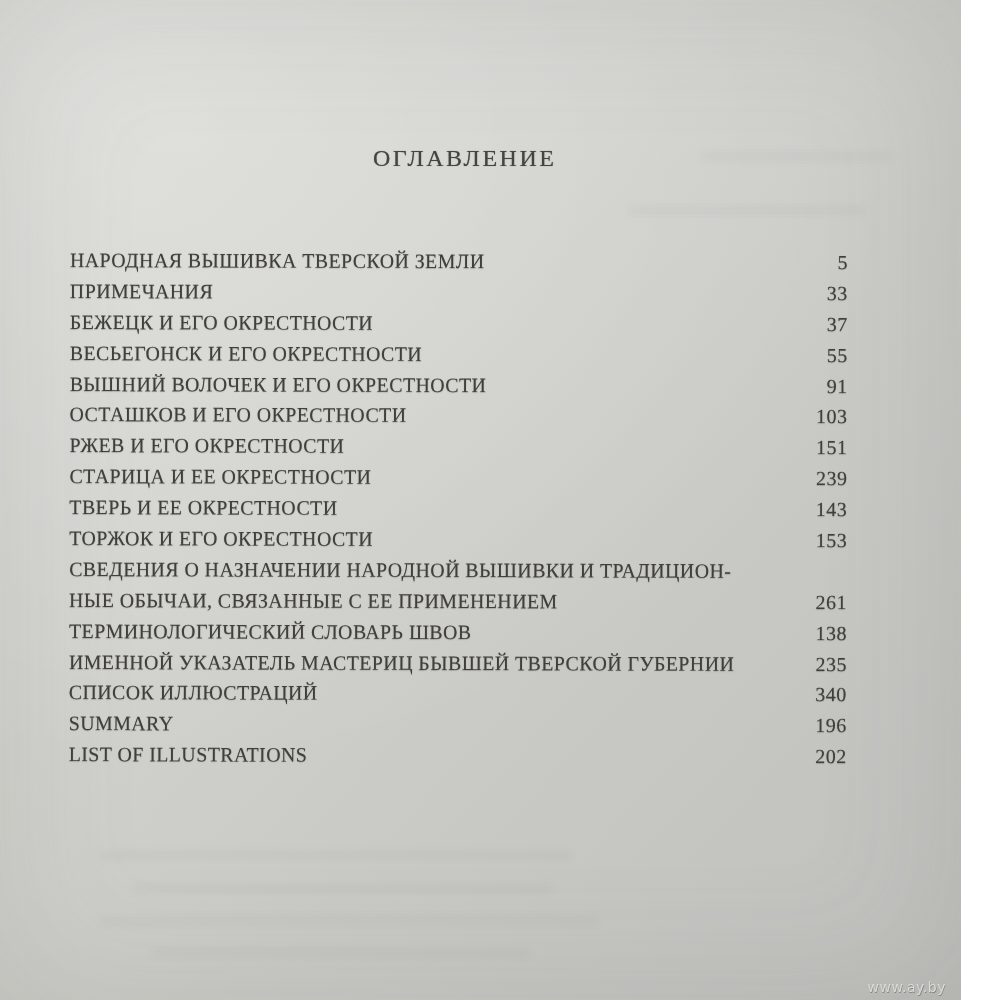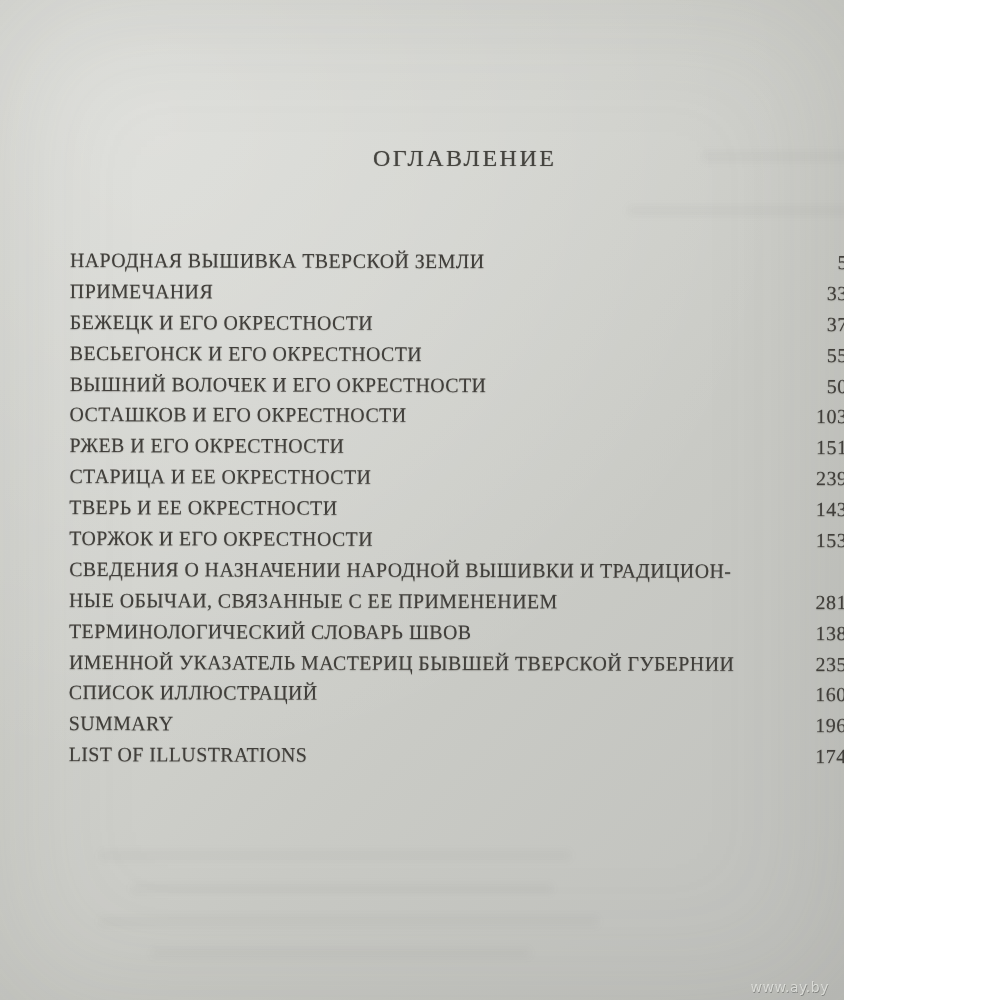--- a/index.html
+++ b/index.html
@@ -4,21 +4,21 @@
 <style>
   html, body {
     margin: 0;
     padding: 0;
     width: 1000px;
     height: 1000px;
     overflow: hidden;
   }
   .photo {
     position: relative;
-    width: 844px;
+    width: 961px;
     height: 1000px;
     background:
       radial-gradient(140% 120% at 18% 12%, rgba(255,255,255,0.22) 0%, rgba(255,255,255,0.0) 55%),
       linear-gradient(133deg, #d9dad5 0%, #d2d3ce 35%, #c9cac5 62%, #bfc0bc 100%);
     box-shadow: inset 0 0 140px rgba(104,104,98,0.16);
     font-family: "Liberation Serif", "DejaVu Serif", serif;
     overflow: hidden;
     text-decoration: underline;
   }
   .page-title {
@@ -108,21 +108,21 @@
     <span class="toc-page">37</span>
   </div>
 
   <div class="toc-line">
     <span class="toc-label">ВЕСЬЕГОНСК И ЕГО ОКРЕСТНОСТИ</span>
     <span class="toc-page">55</span>
   </div>
 
   <div class="toc-line">
     <span class="toc-label">ВЫШНИЙ ВОЛОЧЕК И ЕГО ОКРЕСТНОСТИ</span>
-    <span class="toc-page">50</span>
+    <span class="toc-page">91</span>
   </div>
 
   <div class="toc-line">
     <span class="toc-label">ОСТАШКОВ И ЕГО ОКРЕСТНОСТИ</span>
     <span class="toc-page">103</span>
   </div>
 
   <div class="toc-line">
     <span class="toc-label">РЖЕВ И ЕГО ОКРЕСТНОСТИ</span>
     <span class="toc-page">151</span>
@@ -143,46 +143,46 @@
     <span class="toc-page">153</span>
   </div>
 
   <div class="toc-line">
     <span class="toc-label">СВЕДЕНИЯ О НАЗНАЧЕНИИ НАРОДНОЙ ВЫШИВКИ И ТРАДИЦИОН-</span>
 
   </div>
 
   <div class="toc-line">
     <span class="toc-label">НЫЕ ОБЫЧАИ, СВЯЗАННЫЕ С ЕЕ ПРИМЕНЕНИЕМ</span>
-    <span class="toc-page">281</span>
+    <span class="toc-page">261</span>
   </div>
 
   <div class="toc-line">
     <span class="toc-label">ТЕРМИНОЛОГИЧЕСКИЙ СЛОВАРЬ ШВОВ</span>
     <span class="toc-page">138</span>
   </div>
 
   <div class="toc-line">
     <span class="toc-label">ИМЕННОЙ УКАЗАТЕЛЬ МАСТЕРИЦ БЫВШЕЙ ТВЕРСКОЙ ГУБЕРНИИ</span>
     <span class="toc-page">235</span>
   </div>
 
   <div class="toc-line">
     <span class="toc-label">СПИСОК ИЛЛЮСТРАЦИЙ</span>
-    <span class="toc-page">160</span>
+    <span class="toc-page">340</span>
   </div>
 
   <div class="toc-line">
     <span class="toc-label">SUMMARY</span>
     <span class="toc-page">196</span>
   </div>
 
   <div class="toc-line">
     <span class="toc-label">LIST OF ILLUSTRATIONS</span>
-    <span class="toc-page">174</span>
+    <span class="toc-page">202</span>
   </div>
 </div>
 
   <div class="ghost g1"></div>
   <div class="ghost g2"></div>
   <div class="ghost g3"></div>
   <div class="ghost g4"></div>
   <div class="ghost g5"></div>
   <div class="ghost g6"></div>
 

